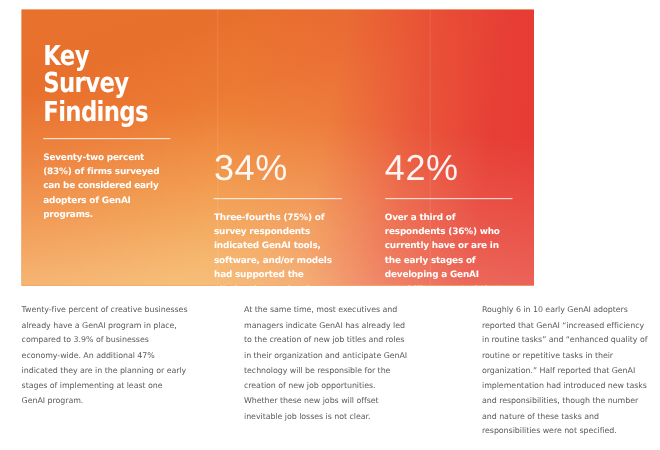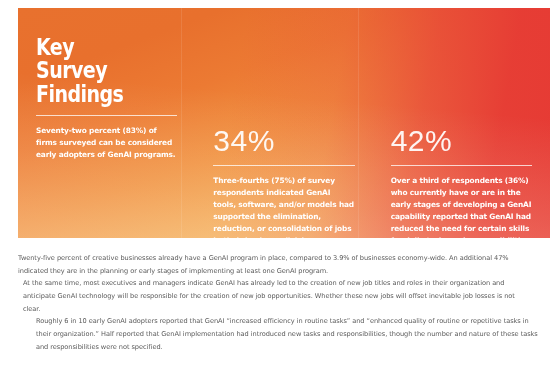--- a/index.html
+++ b/index.html
@@ -13,21 +13,21 @@
     font-family: "Liberation Sans", sans-serif;
     overflow: hidden;
     position: relative;
   }
 
   
   #hero {
     position: absolute;
     left: 18px;
     top: 8px;
-    width: 532px;
+    width: 427px;
     height: 230px;
     background:
       linear-gradient(160deg,
         #E8712E 0%,
         #E8702D 18%,
         #EC7A33 34%,
         #F0903F 52%,
         #F3A953 70%,
         #F5BE6C 100%),
       #E8712E;
@@ -123,21 +123,22 @@
     letter-spacing: -0.15px;
   }
 
   
   #body-row {
     position: absolute;
     left: 18px;
     top: 252px;
     width: 532px;
     display: flex;
-    flex-direction: column;
+    flex-direction: row;
+    gap: 16px;
   }
   .body-col {
     box-sizing: border-box;
     flex: 1 1 0;
     padding-right: 26px;
     color: #5b5b5b;
     font-family: "DejaVu Sans", sans-serif;
     font-size: 6.6px;
     line-height: 1.92;
     letter-spacing: -0.05px;

